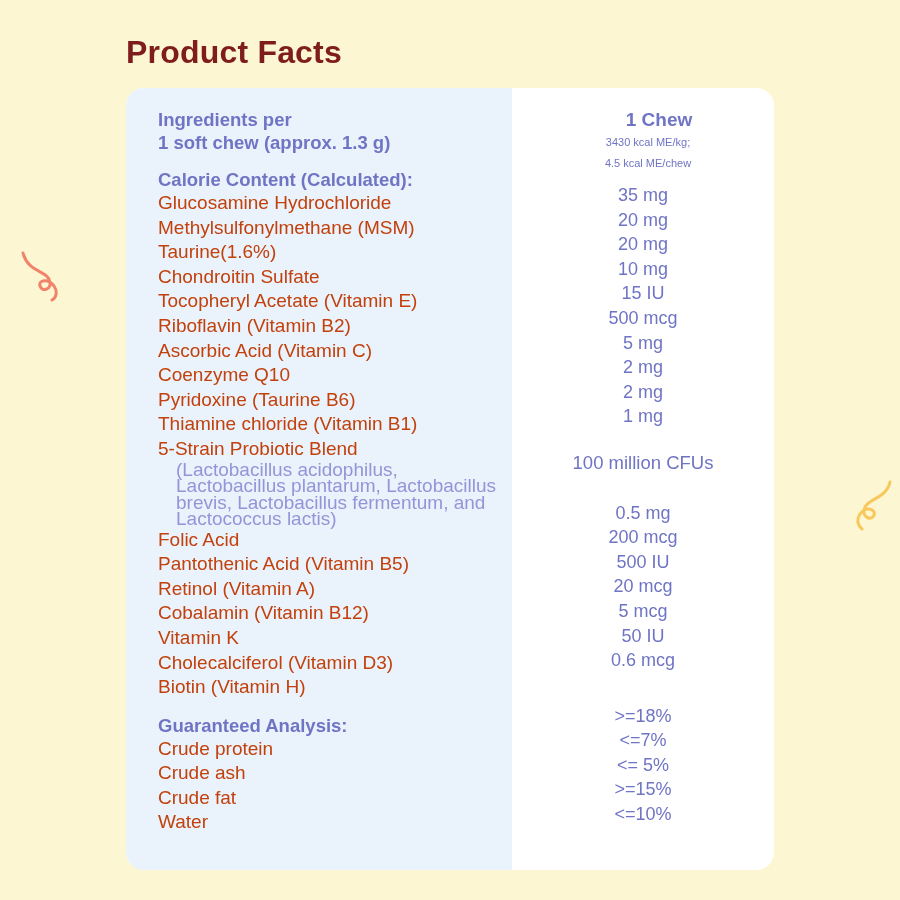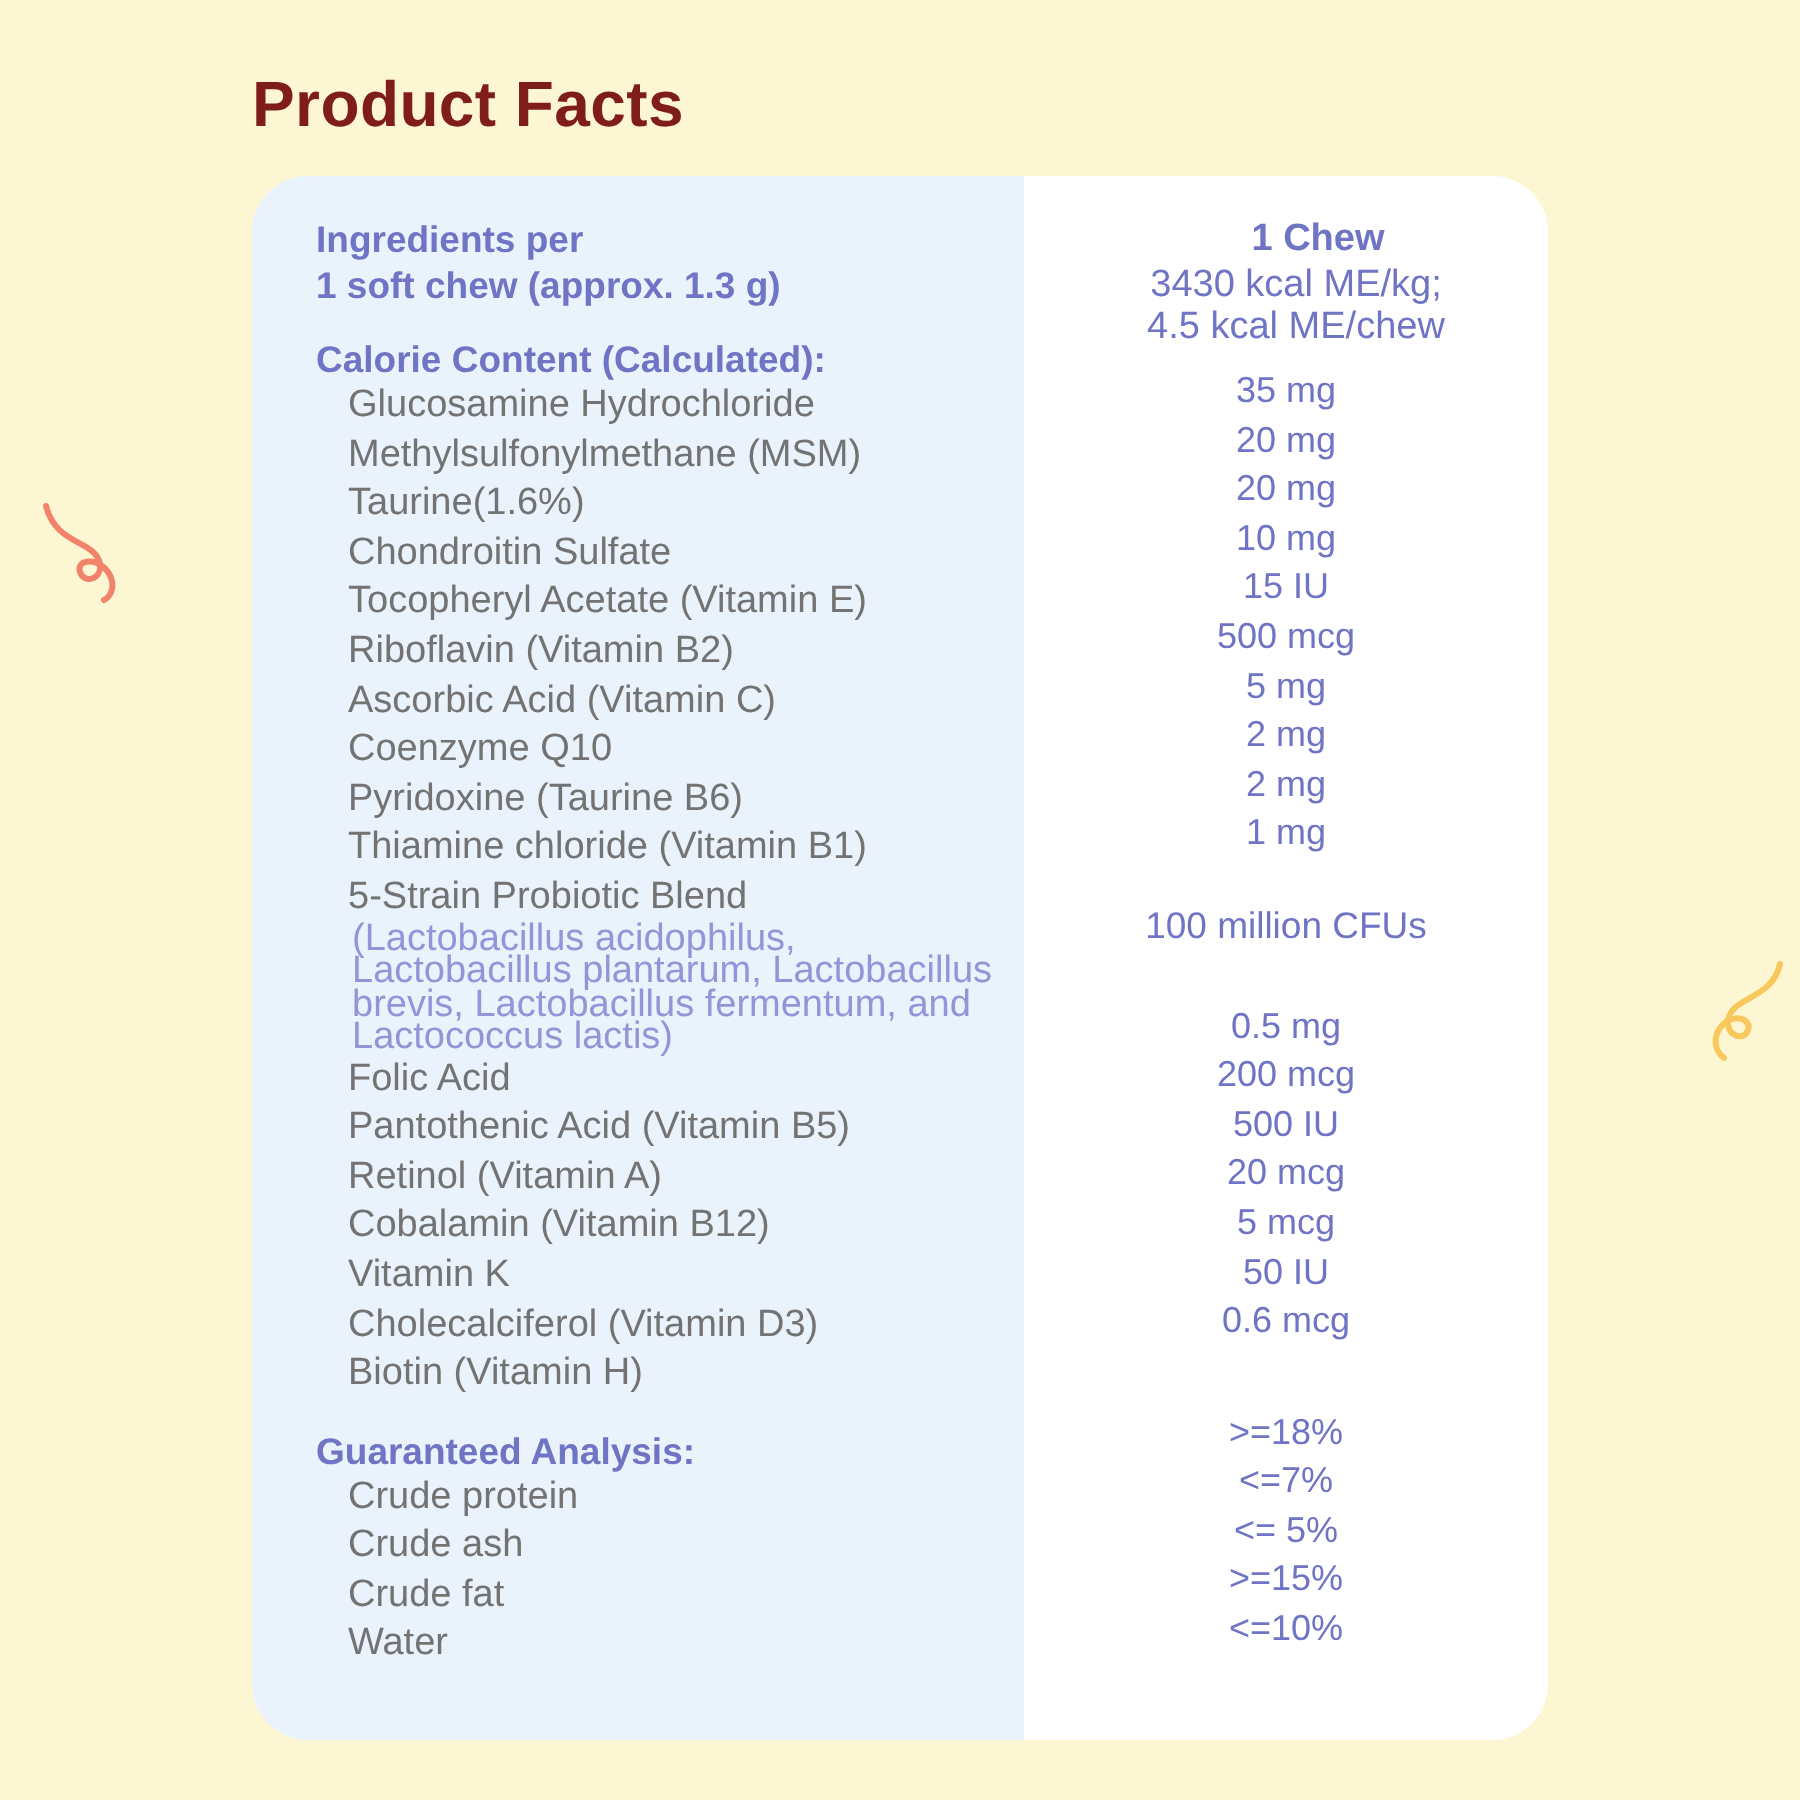--- a/index.html
+++ b/index.html
@@ -45,21 +45,21 @@
   }
 
   
   .card {
     position: absolute;
     left: 126px;
     top: 88px;
     width: 648px;
     height: 782px;
     background: #ffffff;
-    border-radius: 28px;
+    border-radius: 18px;
     overflow: hidden;
     display: flex;
     justify-content: flex-end;
   }
   .col-left {
     width: 386px;
     background: #eaf2fb;
     box-sizing: border-box;
     padding: 20px 0 0 32px;
   }
@@ -75,25 +75,24 @@
   .hdr {
     color: #6f74c4;
     font-weight: bold;
     font-size: 18.5px;
     line-height: 23px;
   }
   .hdr.spaced {
     margin-top: 14px;
   }
   .ing {
-    color: #737373;
+    color: #c2410c;
     font-size: 19px;
     line-height: 24.6px;
     white-space: nowrap;
-    margin-left: 16px;
   }
   .sub {
     color: #9296d8;
     font-size: 19px;
     line-height: 16.5px;
     padding-left: 18px;
     max-width: 345px;
   }
 
   
@@ -102,21 +101,21 @@
     font-size: 18px;
     line-height: 24.6px;
   }
   .val.head {
     font-weight: bold;
     font-size: 19px;
     line-height: 24px;
     margin-left: 32px;
   }
   .val.small {
-    font-size: 19px;
+    font-size: 11px;
     line-height: 21px;
     padding-left: 10px;
   }
   .val.cfu {
     font-size: 18.5px;
   }
   .spacer-cal {
     height: 9px;
   }
   .spacer-blend {

